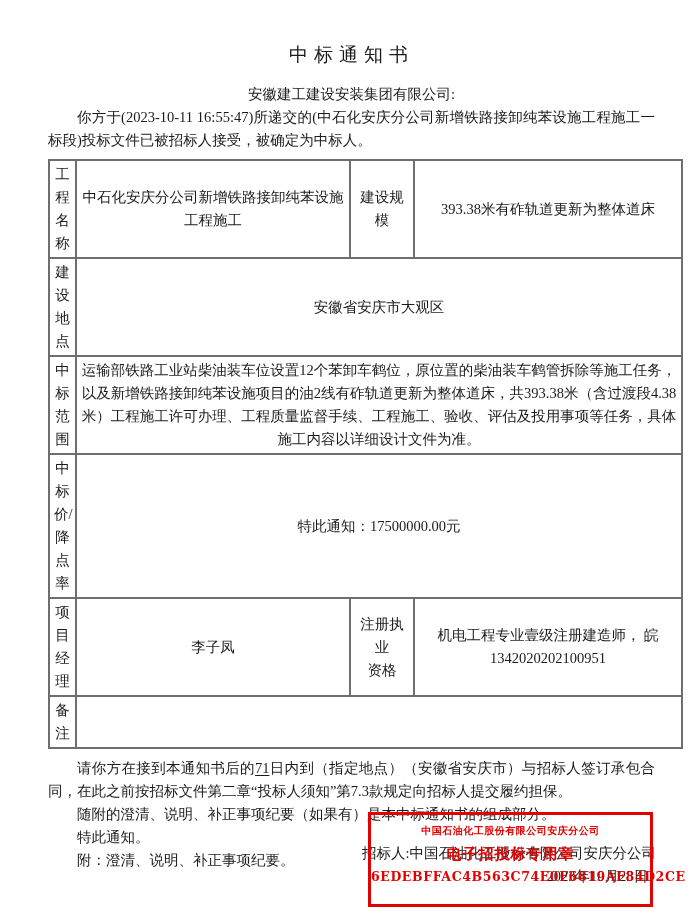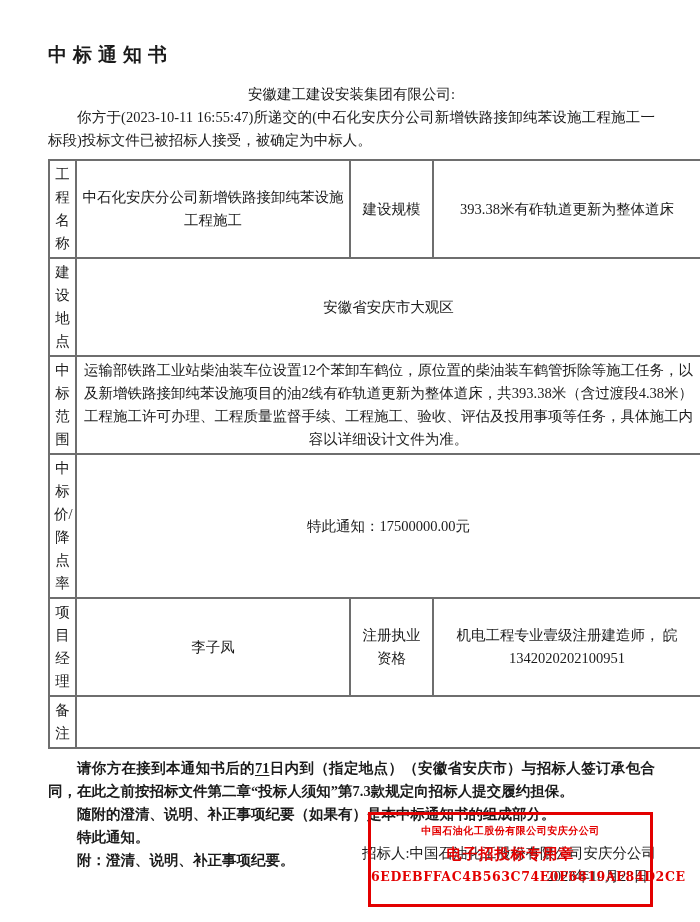--- a/index.html
+++ b/index.html
@@ -9,23 +9,23 @@
     width:700px; height:922px;
     background:#ffffff;
     color:#1b1b1b;
     font-family:"Liberation Serif","DejaVu Serif",serif;
     font-size:14.5px;
     overflow:hidden;
   }
   .content { position:absolute; left:48px; top:0; width:607px; }
   .doc-title {
     margin-top:42px;
-    text-align:left;
+    text-align:center;
     font-size:19px;
-    font-weight:bold;
+    font-weight:normal;
     letter-spacing:6px;
     line-height:26px;
   }
   .addressee { margin-top:15px; line-height:23px;text-align:center; }
   .para { line-height:23px; text-align:justify; }
   .indent { text-indent:2em; }
   table.bid-table {
     margin-top:7px;
     width:607px;
     border-collapse:collapse;
@@ -39,26 +39,26 @@
     line-height:23px;
   }
   td.vlabel {
     width:27px;
     padding:2px 0;
     white-space:pre-line;
     line-height:22px;
     font-size:14.5px;
   }
   td.col-name  { width:274px; }
-  td.col-mid   { width:83px;  }
+  td.col-mid   { width:64px;  }
   td.col-last  { width:268px; }
   td.scope-cell { text-align:center; padding:2px 6px; line-height:24px; }
   .pre { white-space:pre-line; }
   .closing { margin-top:8px; }
-  .closing p { line-height:23px;font-weight:bold; }
+  .closing p { line-height:23px; }
   .u { text-decoration:underline; text-underline-offset:2px; }
   .bidder-line { position:absolute; left:362px; top:843px; line-height:20px; }
   .date-line   { position:absolute; right:52px; top:866px; line-height:20px; }
   .stamp {
     --stamp-color:#e30000;
     position:absolute;
     left:368px; top:812px;
     width:285px; height:95px;
     border:3px solid var(--stamp-color);
     color:var(--stamp-color);

